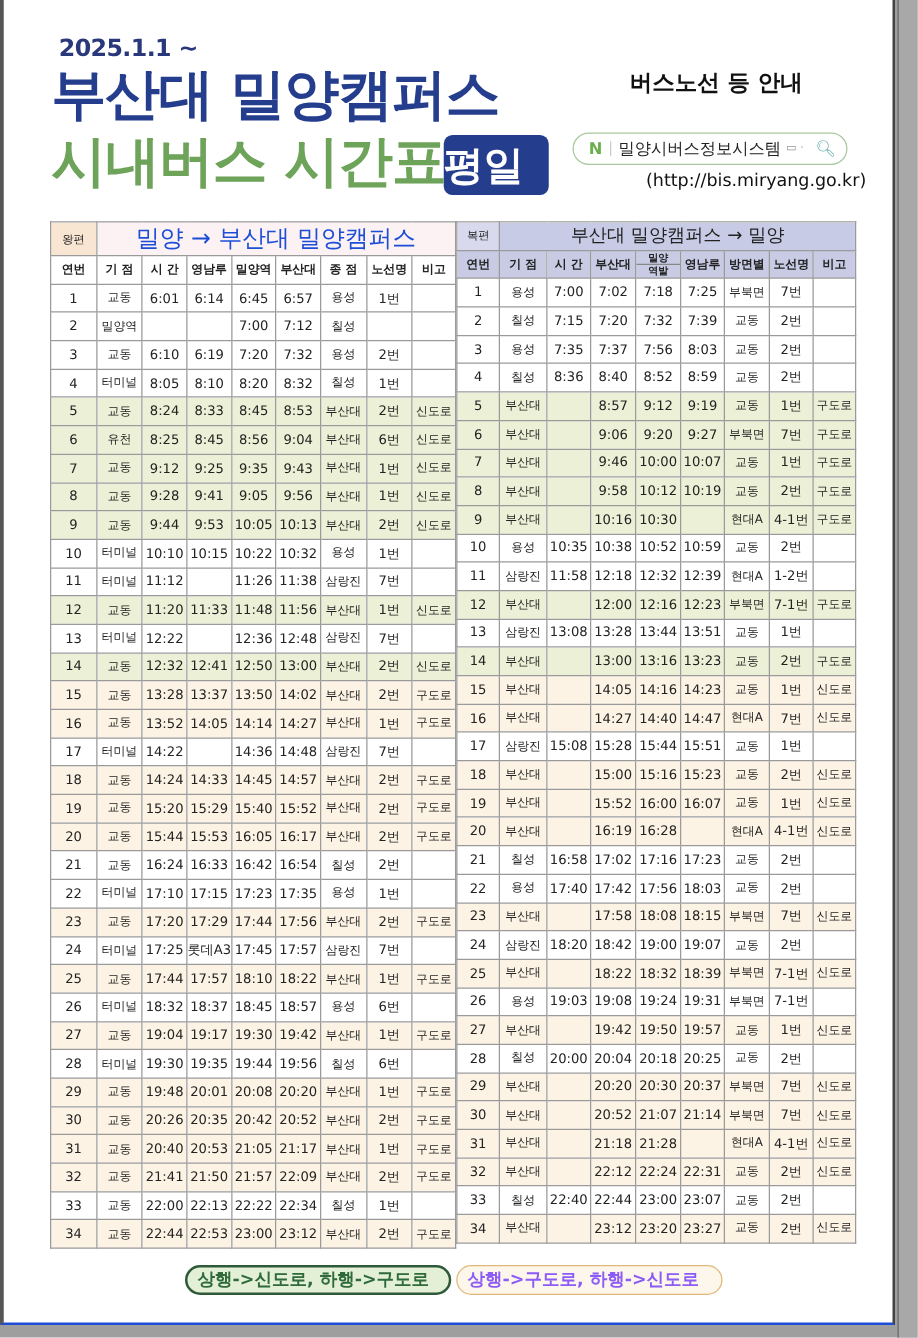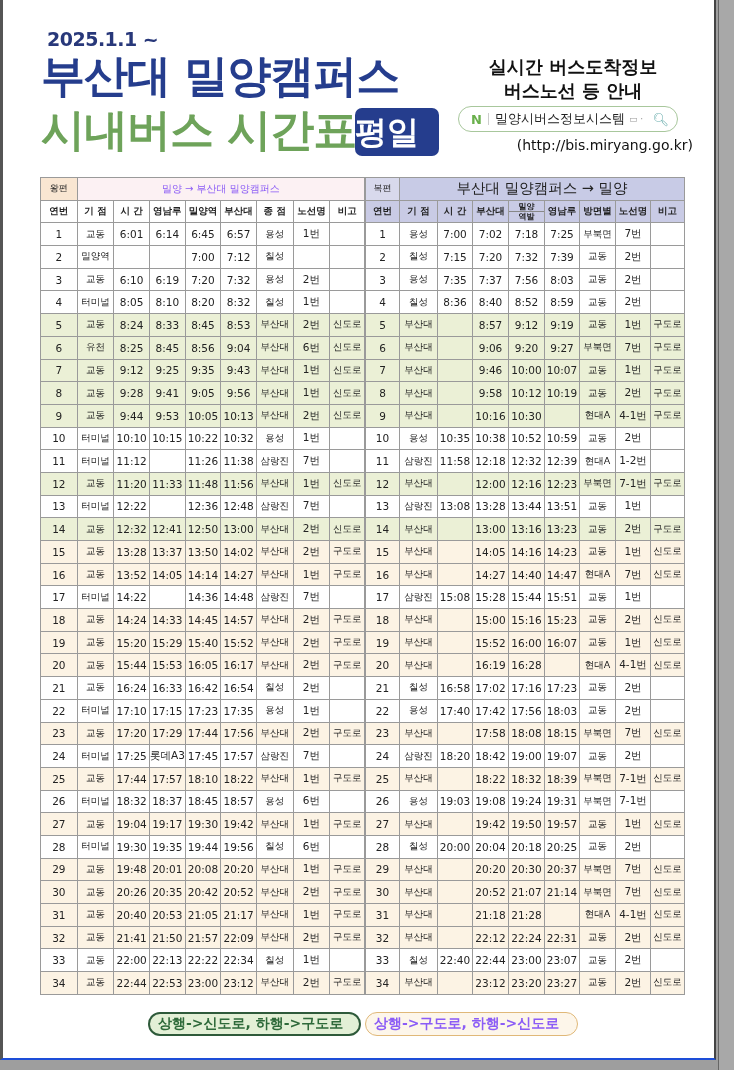--- a/index.html
+++ b/index.html
@@ -17,21 +17,21 @@
   .searchbox .kbd { margin-left:4px; font-size:9px; color:#999; }
   .searchbox .mag { margin-left:auto; margin-right:8px; color:#6fb0b0; font-size:13px; }
   .url { position:absolute; left:450px; top:137px; width:240px; text-align:right; font-size:14px; color:#111; }
 
   table.tt { position:absolute; top:177px; border-collapse:collapse; table-layout:fixed; font-size:10.5px; color:#222; }
   table.tt td { border:1px solid #9a9a9a; text-align:center; height:21.7px; padding:0; white-space:nowrap; overflow:hidden; }
   #left-table { left:37px; width:325px; }
   #right-table { left:362px; width:319px; }
   .cap-tag { font-size:9px; }
   .left .cap-tag { background:#f9e6d2; }
-  .left .cap-title { background:#fcf1f3; font-size:10px; color:#8b5cf6; }
+  .left .cap-title { background:#fcf1f3; font-size:19px; color:#1d4ed8; }
   .right .cap-tag { background:#d8d9ec; }
   .right .cap-title { background:#c8cbe6; font-size:14.5px; color:#222; }
   .hdr td { font-weight:bold; font-size:9.5px; height:22px; }
   .left .hdr td { background:#fff; }
   .right .hdr td { background:#c9cbe5; }
   .hdr .stack { line-height:9px; font-size:8px; }
   .hdr .stack span { display:block; }
   tr.g td { background:#ebf0d6; }
   tr.b td { background:#fcf3e4; }
   tr.w td { background:#fff; }
@@ -44,21 +44,20 @@
 </head>
 <body>
 
 <div class="sheet">
   <div class="date">2025.1.1 ~</div>
   <div class="title1">부산대 밀양캠퍼스</div>
   <div class="title2">시내버스 시간표</div>
   <div class="badge">평일</div>
 
   <div class="info1">
-    <div>실시간 버스도착정보</div>
     <div>버스노선 등 안내</div>
   </div>
   <div class="searchbox">
     <span class="n">N</span>
     <span class="sep"></span>
     <span>밀양시버스정보시스템</span>
     <span class="kbd">▭ ·</span>
     <span class="mag">🔍︎</span>
   </div>
   <div class="url">(http://bis.miryang.go.kr)</div>

